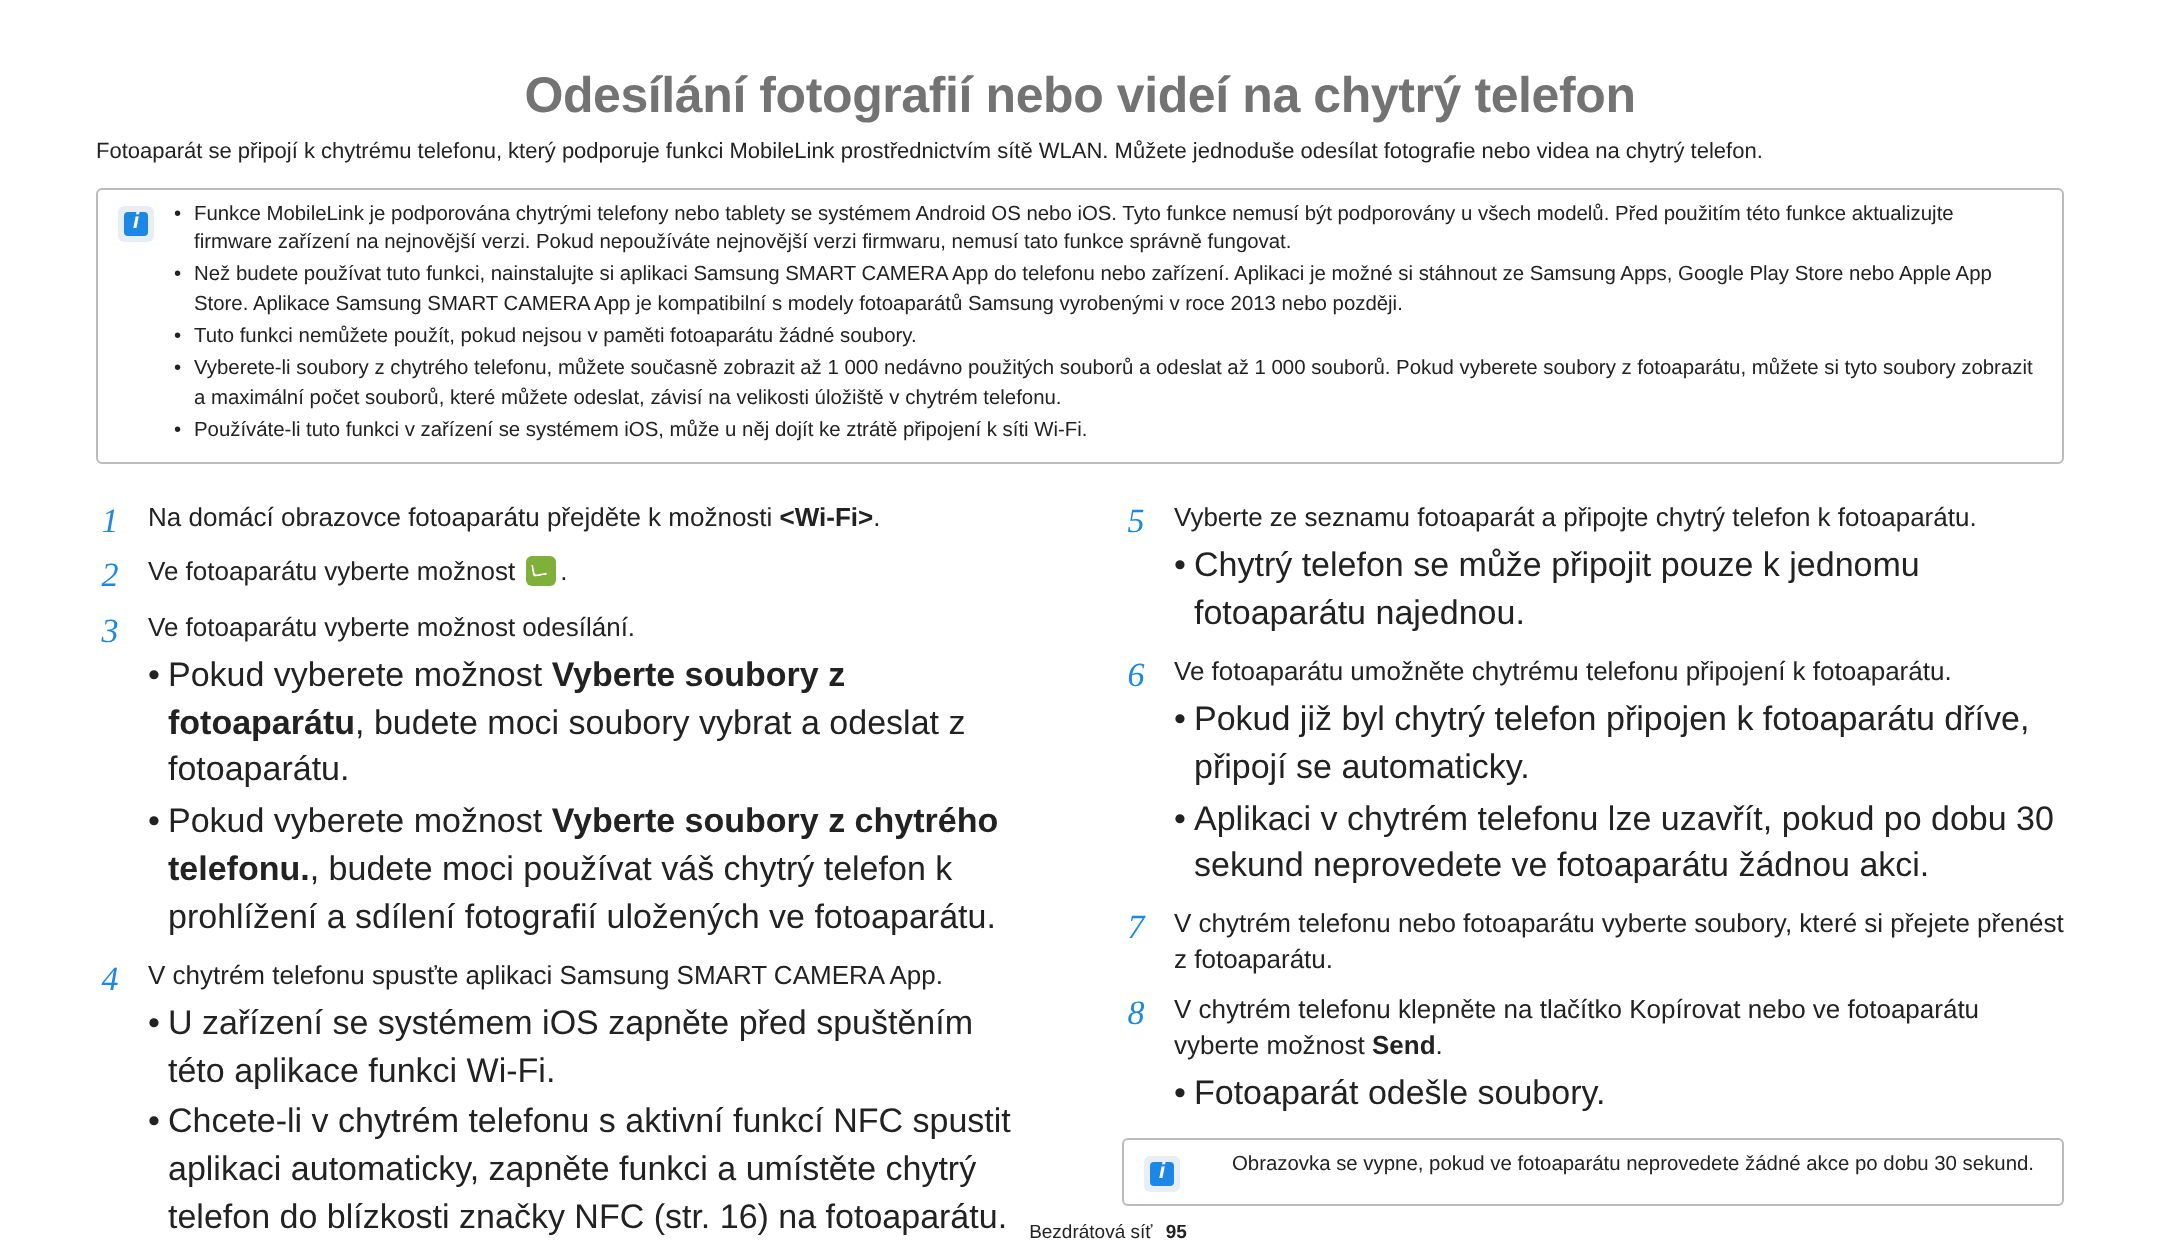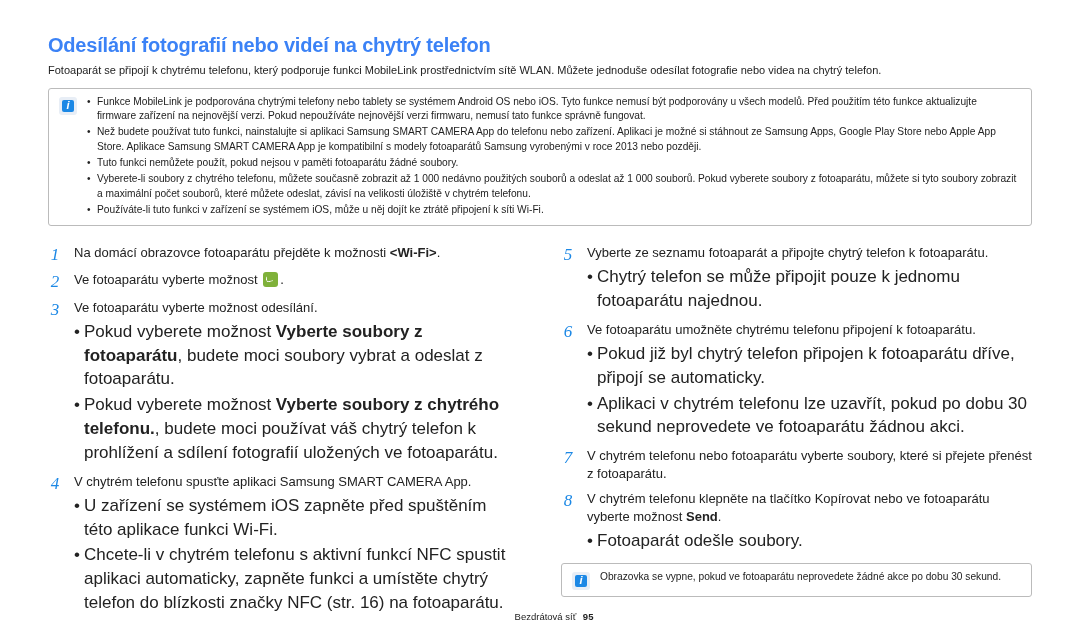--- a/index.html
+++ b/index.html
@@ -12,25 +12,26 @@
     color: #222;
   }
   .page {
     box-sizing: border-box;
     width: 1080px;
     height: 630px;
     padding: 34px 48px 10px 48px;
     position: relative;
   }
   .title {
-    color: #3b82f6;
-    font-size: 20px;
+    color: #737373;
+    font-size: 25px;
     font-weight: 700;
     margin: 0 0 6px 0;
     letter-spacing: -0.2px;
+    text-align: center;
   }
   .intro {
     font-size: 11px;
     color: #222;
     margin: 0 0 10px 0;
     line-height: 1.35;
   }
   .notebox {
     border: 1px solid #bbb;
     border-radius: 3px;
@@ -146,20 +147,21 @@
     border: 1px solid #bbb;
     border-radius: 3px;
     padding: 6px 10px;
     display: flex;
     gap: 10px;
     margin-top: 8px;
   }
   .small-notebox .note-text {
     font-size: 10.2px;
     line-height: 1.4;
+    margin-left: 16px;
   }
   .footer {
     position: absolute;
     left: 0; right: 0;
     bottom: 8px;
     text-align: center;
     font-size: 9.5px;
     color: #222;
     padding-left: 28px;
   }

